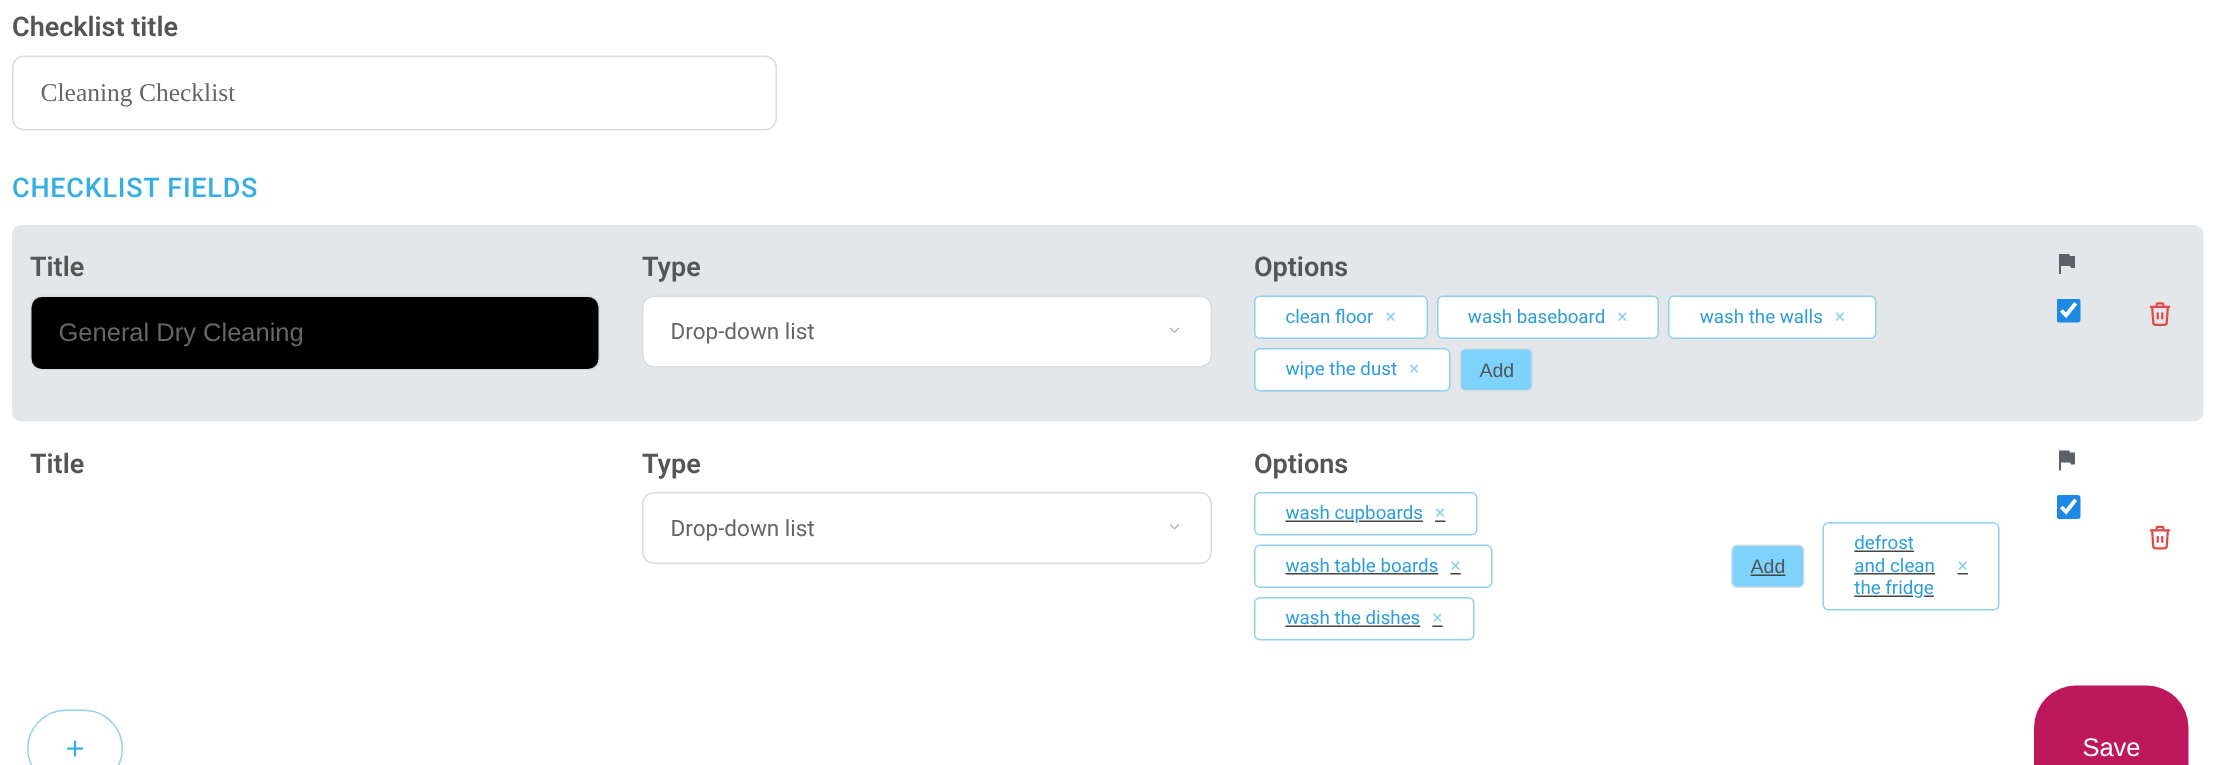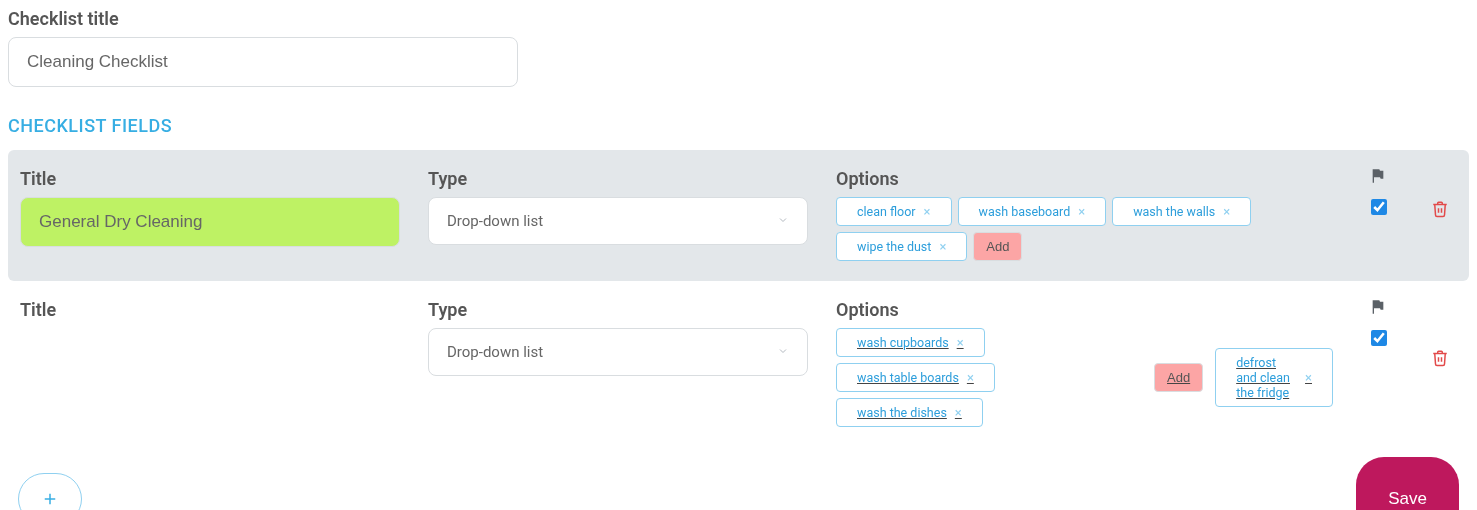--- a/index.html
+++ b/index.html
@@ -18,20 +18,21 @@
     margin-bottom: 8px;
   }
   .text-input {
     font-size: 17px;
     padding: 14px 18px;
     border: 1px solid #d9dde0;
     border-radius: 8px;
     color: #666;
     background: #fff;
     width: 510px;
+    font-family: Liberation Serif, serif;
   }
   .section-heading {
     color: #37aee3;
     font-size: 18px;
     letter-spacing: 0.5px;
     font-weight: 500;
     margin: 28px 0 14px 0;
   }
   .field-row {
     display: flex;
@@ -48,21 +49,21 @@
   .col-options { flex: 1; }
   .col-flags { width: 34px; flex-shrink:0; display:flex; flex-direction:column; align-items:center; gap:8px; }
   .col-del   { width: 34px; flex-shrink:0; display:flex; align-items:center; justify-content:center; padding-top:32px;}
   .title-input {
     width: 100%;
     font-size: 17px;
     padding: 14px 18px;
     border: 1px solid #d9dde0;
     border-radius: 8px;
     color: #666;
-    background: #bef264;
+    background: #000000;
   }
   .select {
     width: 100%;
     font-size: 15px;
     padding: 14px 18px;
     border: 1px solid #d9dde0;
     border-radius: 8px;
     color: #666;
     background: #fff;
     display:flex;
@@ -88,21 +89,21 @@
     gap:8px;
     background:#fff;
   }
   .tag .x { color:#8fd0f0; cursor:pointer; font-size:13px; }
   .add-btn {
     border:1px solid #d9dde0;
     color:#555;
     font-size:13px;
     padding:6px 12px;
     border-radius:4px;
-    background:#fca5a5;
+    background:#7dd3fc;
     cursor:pointer;
   }
   .flag-icon { color:#5b6167; }
   .checkbox {
     width:16px; height:16px; accent-color:#1e88e5; cursor:pointer;
   }
   .trash { color:#e24a4a; cursor:pointer; }
   .footer {
     display:flex;
     justify-content:space-between;

